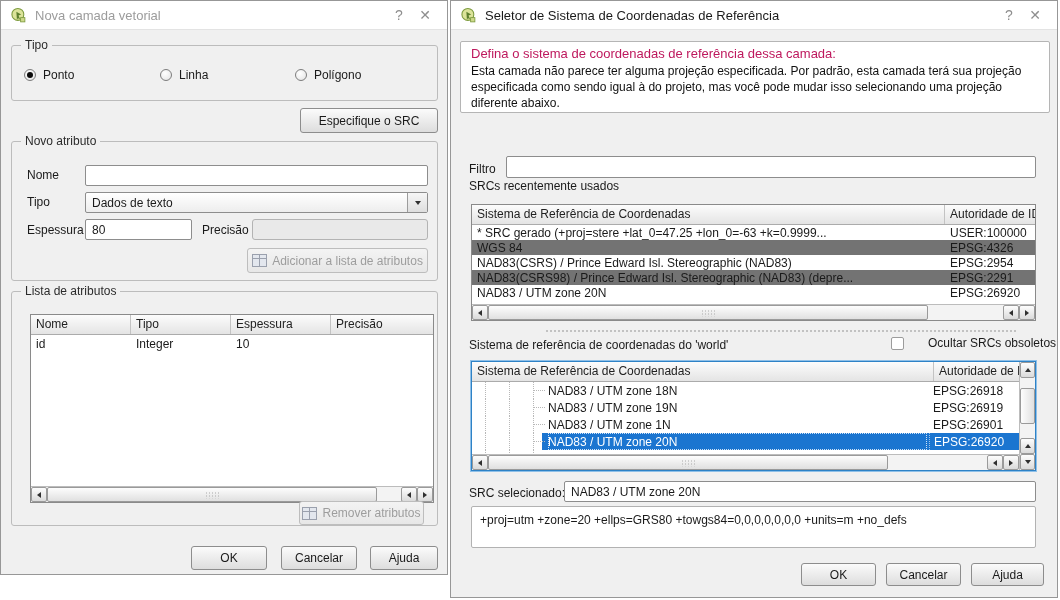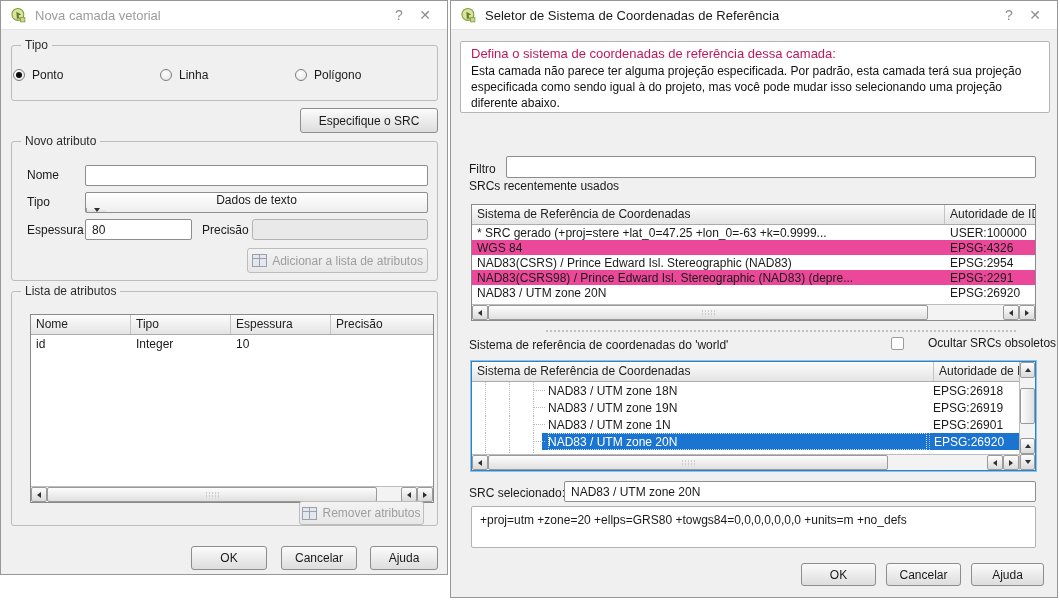--- a/index.html
+++ b/index.html
@@ -38,21 +38,21 @@
   .combo{position:absolute;background:linear-gradient(#ffffff,#ededed);border:1px solid #8d8d8d;border-radius:2px;box-sizing:border-box;display:flex;align-items:center;}
   .combo .cval{flex:1;padding:0 6px;white-space:nowrap;overflow:hidden;}
   .combo .carr{width:19px;align-self:stretch;border-left:1px solid #9c9c9c;display:flex;align-items:center;justify-content:center;background:linear-gradient(#f6f6f6,#dedede);}
 
   .tableframe{position:absolute;border:1px solid #8a8a8a;background:#ffffff;box-sizing:border-box;display:flex;flex-direction:column;}
   .tableframe.focused{border:1px solid #2e82c6;box-shadow:0 0 0 1px #8fc0e8;}
   .thead{display:flex;height:20px;flex:none;background:linear-gradient(#fcfcfc,#e4e4e4);border-bottom:1px solid #ababab;box-sizing:border-box;}
   .th{box-sizing:border-box;border-right:1px solid #c3c3c3;padding:2px 5px;white-space:nowrap;overflow:hidden;color:#222;}
   .tbody{flex:1;overflow:hidden;background:#fff;}
   .trow{display:flex;align-items:center;box-sizing:border-box;}
-  .trow.alt{background:#ec4899;}
+  .trow.alt{background:#737373;}
   .td{box-sizing:border-box;padding:16px 5px;white-space:nowrap;overflow:hidden;}
 
   
   .hscroll{flex:none;height:16px;background:#f3f3f3;border-top:1px solid #bcbcbc;display:flex;align-items:stretch;box-sizing:border-box;}
   .sbtn{width:16px;flex:none;background:linear-gradient(#fdfdfd,#dadada);border:1px solid #9a9a9a;border-radius:2px;display:flex;align-items:center;justify-content:center;box-sizing:border-box;}
   .sthumb{background:linear-gradient(#fdfdfd,#e0e0e0);border:1px solid #9a9a9a;border-radius:2px;box-sizing:border-box;position:relative;}
   .sthumb::after{content:"";position:absolute;left:50%;top:50%;transform:translate(-50%,-50%);width:14px;height:7px;background-image:radial-gradient(#a9a9a9 0.8px,transparent 0.9px);background-size:3px 3px;}
   .strack{flex:1;}
   .arrL{width:0;height:0;border-top:3px solid transparent;border-bottom:3px solid transparent;border-right:4px solid #2f2f2f;}
   .arrR{width:0;height:0;border-top:3px solid transparent;border-bottom:3px solid transparent;border-left:4px solid #2f2f2f;}
@@ -102,21 +102,21 @@
       <path d="M6 4.5 L10.5 7 L8 8 L9.5 11.5 L7.5 10.5 L6.5 12 Z" fill="#5d7f2e"></path>
       <rect x="10" y="10" width="4" height="4" fill="#cdd98a" stroke="#7c9a3d" stroke-width="0.8"></rect>
     </svg>
     <span class="title">Nova camada vetorial</span>
     <span class="tb-btn">?</span>
     <span class="tb-btn">✕</span>
   </div>
 
   <div class="group" style="left:10px;top:44px;width:427px;height:56px;">
     <span class="legend">Tipo</span>
-    <div class="radio-item" style="left:1px;top:22px;">
+    <div class="radio-item" style="left:12px;top:22px;">
       <span class="radio checked"></span>
       <span>Ponto</span>
     </div>
     <div class="radio-item" style="left:148px;top:22px;">
       <span class="radio"></span>
       <span>Linha</span>
     </div>
     <div class="radio-item" style="left:283px;top:22px;">
       <span class="radio"></span>
       <span>Polígono</span>
@@ -127,21 +127,21 @@
     <span>Especifique o SRC</span>
   </div>
 
   <div class="group" style="left:10px;top:140px;width:427px;height:140px;">
     <span class="legend">Novo atributo</span>
     <span class="lbl" style="left:15px;top:26px;">Nome</span>
     <div class="input" style="left:73px;top:23px;width:343px;height:21px;">
       <span></span>
     </div>
     <span class="lbl" style="left:15px;top:53px;">Tipo</span>
-    <div class="combo" style="left:73px;top:50px;width:343px;height:21px;flex-direction:column;">
+    <div class="combo" style="left:73px;top:50px;width:343px;height:21px;">
       <span class="cval">Dados de texto</span>
       <span class="carr">
           <span class="arrD"></span>
         </span>
     </div>
     <span class="lbl" style="left:15px;top:81px;">Espessura</span>
     <div class="input" style="left:73px;top:77px;width:107px;height:21px;">
       <span>80</span>
     </div>
     <span class="lbl" style="left:190px;top:81px;">Precisão</span>

